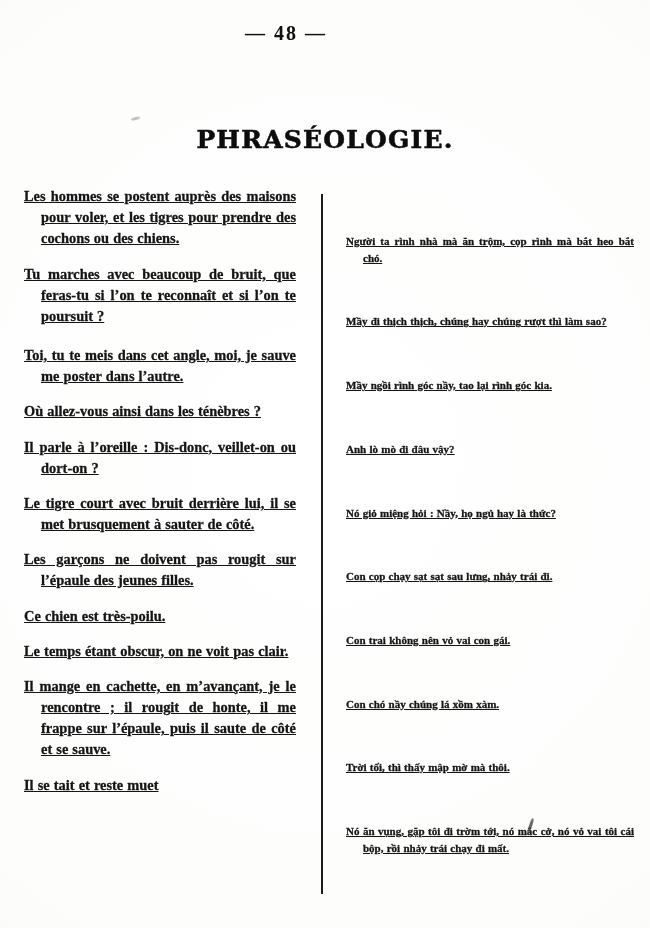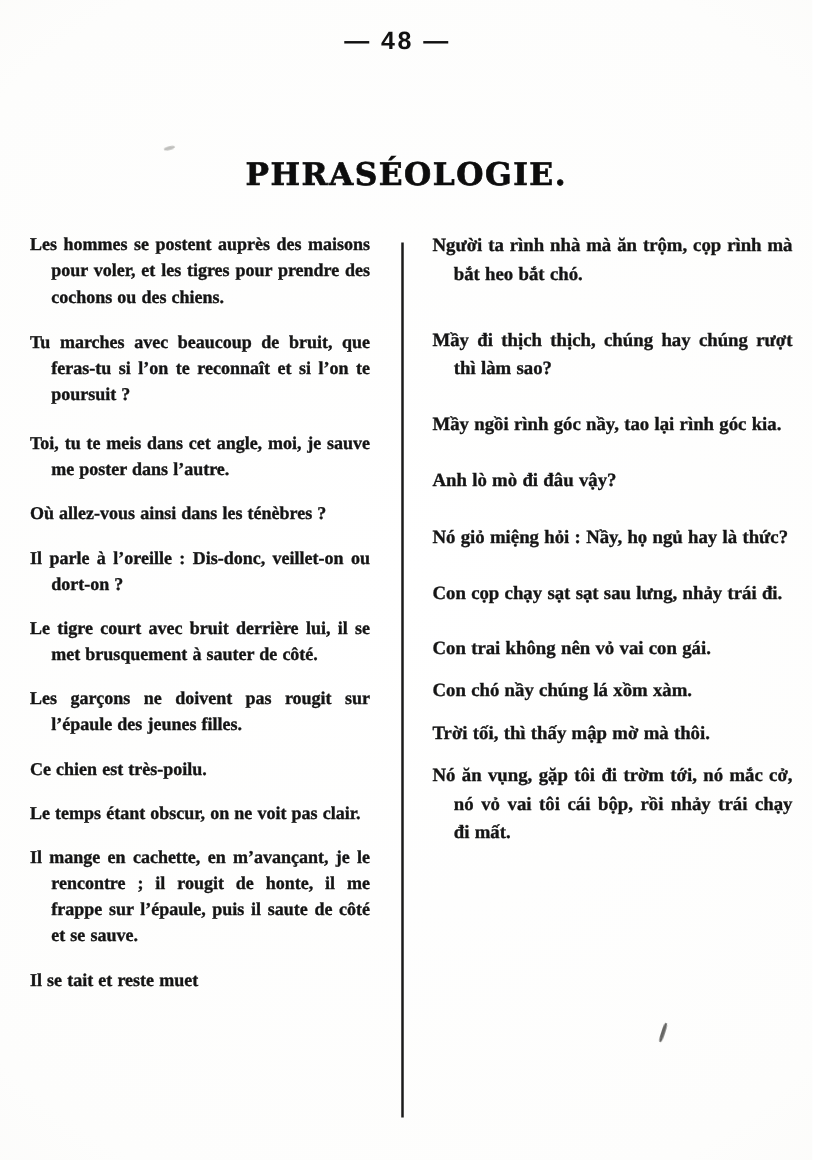--- a/index.html
+++ b/index.html
@@ -25,26 +25,25 @@
       radial-gradient(ellipse 120% 90% at 50% 50%, #ffffff 0%, #fdfdfc 62%, #f7f6f3 100%);
   }
 
   
   .folio {
     position: absolute;
     top: 22px;
     left: 0;
     width: 572px;
     text-align: center;
-    font-family: Liberation Sans, sans-serif;
+    font-family: Liberation Serif, serif;
     font-weight: bold;
     font-size: 20px;
     letter-spacing: 2px;
     color: #111;
-    padding-left: 32px;
   }
 
   
   .title {
     position: absolute;
     top: 108px;
     left: 0;
     width: 650px;
     text-align: center;
     font-family: "DejaVu Serif", "Liberation Serif", serif;
@@ -108,25 +107,27 @@
   .entry {
     font-weight: bold;
     font-size: 14.6px;
     line-height: 1.47;
     text-indent: -17px;
     padding-left: 17px;
     margin: 0 0 14px 0;
     text-align: justify;
     -webkit-text-stroke: 0.28px #151515;
     word-spacing: .5px;
+    text-decoration: underline;
   }
   .col-left .entry  { font-size: 14.4px; }
   .col-right .entry {
-    font-size: 15px;
+    font-size: 11px;
     line-height: 1.52;
+    margin-top: 47px;
   }
   .entry:last-child { margin-bottom: 0; }
 
   
   .col-left  .entry.gap-lg { margin-bottom: 18px; }
   .col-right .entry.gap-xl { margin-bottom: 30px; }
   .col-right .entry.gap-lg { margin-bottom: 22px; }
   .col-right .entry.gap-sm { margin-bottom: 11px; }
 </style>
 </head>

